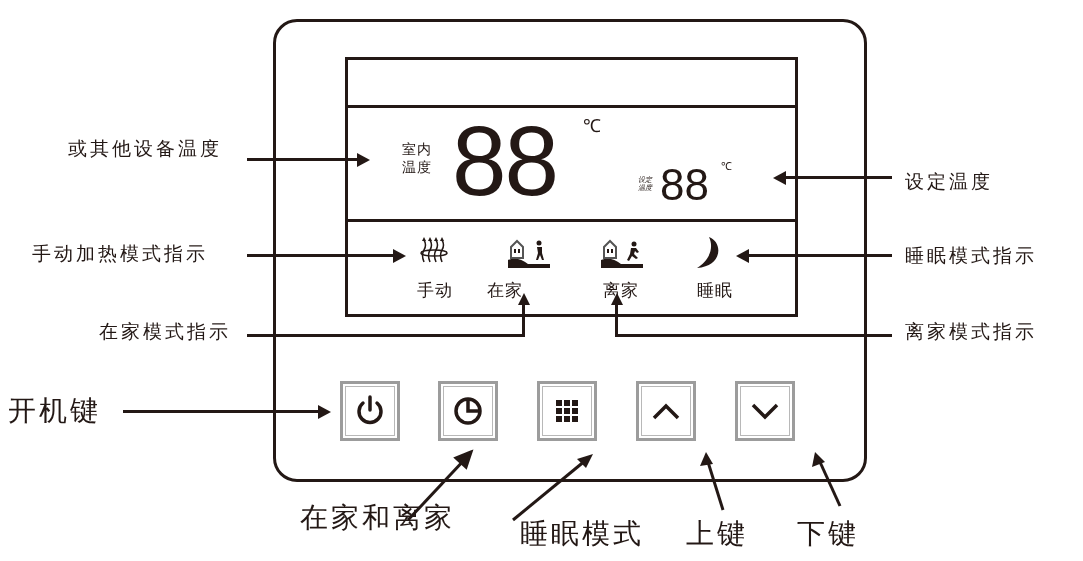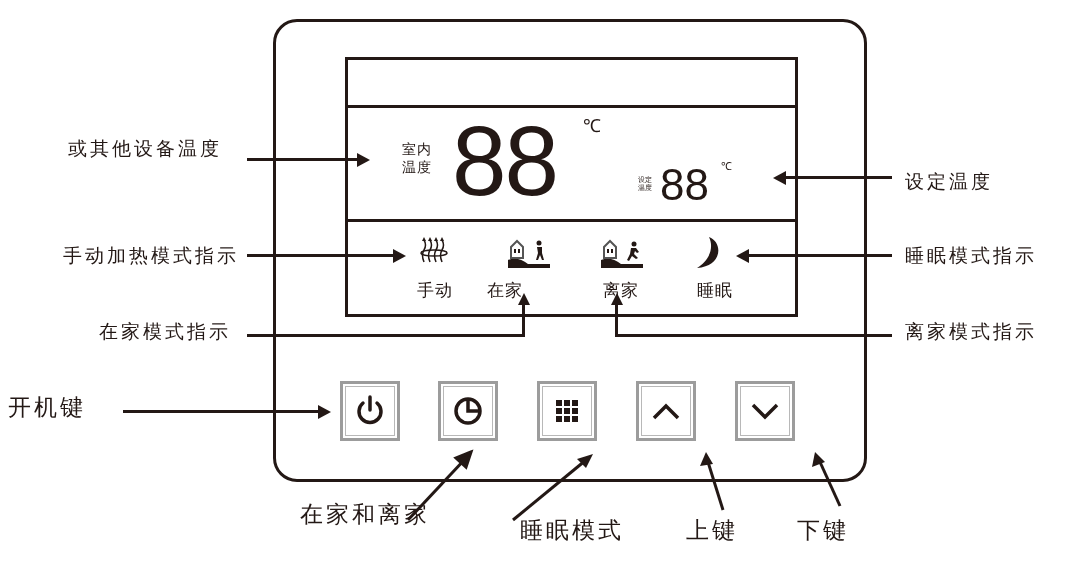--- a/index.html
+++ b/index.html
@@ -5,21 +5,21 @@
   html, body { margin:0; padding:0; background:#ffffff; }
   body { width:1083px; height:561px; position:relative; overflow:hidden;
          font-family:"DejaVu Sans", sans-serif; color:#231815; }
   .abs { position:absolute; }
   .device { left:273px; top:19px; width:594px; height:463px; border:3px solid #231815;
             border-radius:24px; box-sizing:border-box; }
   .panel { left:345px; top:57px; width:453px; height:260px; border:3px solid #231815; box-sizing:border-box; }
   .hline { background:#231815; height:3px; }
   .vline { background:#231815; width:3px; }
   .label-cn { font-size:19px; letter-spacing:3px; white-space:nowrap; line-height:1.25; }
-  .label-serif { font-family:"DejaVu Serif", serif; font-size:23px; letter-spacing:3px; white-space:nowrap; }
+  .label-serif { font-family:"DejaVu Serif", serif; font-size:28px; letter-spacing:3px; white-space:nowrap; }
   .big-digits { font-family:"Liberation Sans", sans-serif; font-size:98px; line-height:1; letter-spacing:-2px; }
   .small-digits { font-family:"Liberation Sans", sans-serif; font-size:44px; line-height:1; }
   .deg { font-family:"Liberation Sans", sans-serif; }
   .tiny { font-size:14px; line-height:1.3; letter-spacing:1px; }
   .micro { font-size:7px; line-height:1.2; }
   .icon-label { font-size:17px; letter-spacing:1px; text-align:center; width:50px; }
   .btn { width:60px; height:60px; box-sizing:border-box; background:#fff;
          border:3px solid #9c9c9c; box-shadow: inset 0 0 0 2px #ffffff, inset 0 0 0 3px #b8b8b8;
          display:flex; align-items:center; justify-content:center; cursor:pointer; }
   .arrowhead-r { width:0; height:0; border-top:7px solid transparent; border-bottom:7px solid transparent; border-left:13px solid #231815; }
@@ -35,21 +35,21 @@
 <div class="abs hline" style="left:345px; top:105px; width:453px;"></div>
 <div class="abs hline" style="left:345px; top:219px; width:453px;"></div>
 
 <div class="abs tiny" style="left:402px; top:140px;">
   <div>室内</div>
   <div>温度</div>
 </div>
 <div class="abs big-digits" style="left:452px; top:112px;">88</div>
 <div class="abs deg" style="left:583px; top:113px; font-size:18px;">℃</div>
 
-<div class="abs micro" style="left:638px; top:176px;">
+<div class="abs micro" style="left:638px; top:176px;font-style:italic;">
   <div>设定</div>
   <div>温度</div>
 </div>
 <div class="abs small-digits" style="left:660px; top:163px;">88</div>
 <div class="abs deg" style="left:721px; top:158px; font-size:11px;">℃</div>
 
 <div class="abs" style="left:420px; top:237px;">
   <svg width="30" height="28" viewBox="0 0 30 28">
     <g stroke="#231815" stroke-width="1.5" fill="none">
       <path d="M4 3 q3 5 0 10 q-3 5 0 12"></path>
@@ -136,21 +136,21 @@
     <path d="M5 11 L17 23 L29 11" fill="none" stroke="#231815" stroke-width="3.5"></path>
   </svg>
 </div>
 
 <div class="abs label-cn" style="left:68px; top:137px; text-align:right;">
   <div>或其他设备温度</div>
 </div>
 <div class="abs hline" style="left:247px; top:158px; width:110px;"></div>
 <div class="abs arrowhead-r" style="left:357px; top:153px;"></div>
 
-<div class="abs label-cn" style="left:63px; top:244px;">手动加热模式指示</div>
+<div class="abs label-cn" style="left:32px; top:244px;font-family:Liberation Mono, monospace;">手动加热模式指示</div>
 <div class="abs hline" style="left:247px; top:254px; width:148px;"></div>
 <div class="abs arrowhead-r" style="left:393px; top:249px;"></div>
 
 <div class="abs label-cn" style="left:99px; top:320px;">在家模式指示</div>
 <div class="abs hline" style="left:247px; top:334px; width:278px;"></div>
 <div class="abs vline" style="left:522px; top:300px; height:37px;"></div>
 <div class="abs arrowhead-u" style="left:518px; top:293px;"></div>
 
 <div class="abs label-serif" style="left:8px; top:392px;">开机键</div>
 <div class="abs hline" style="left:123px; top:410px; width:195px;"></div>

